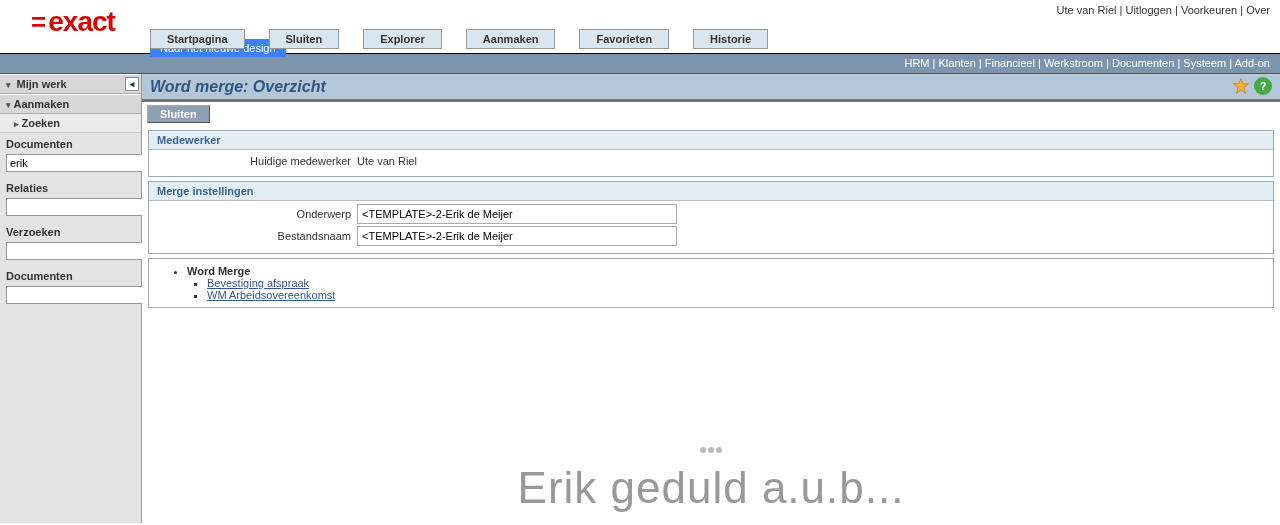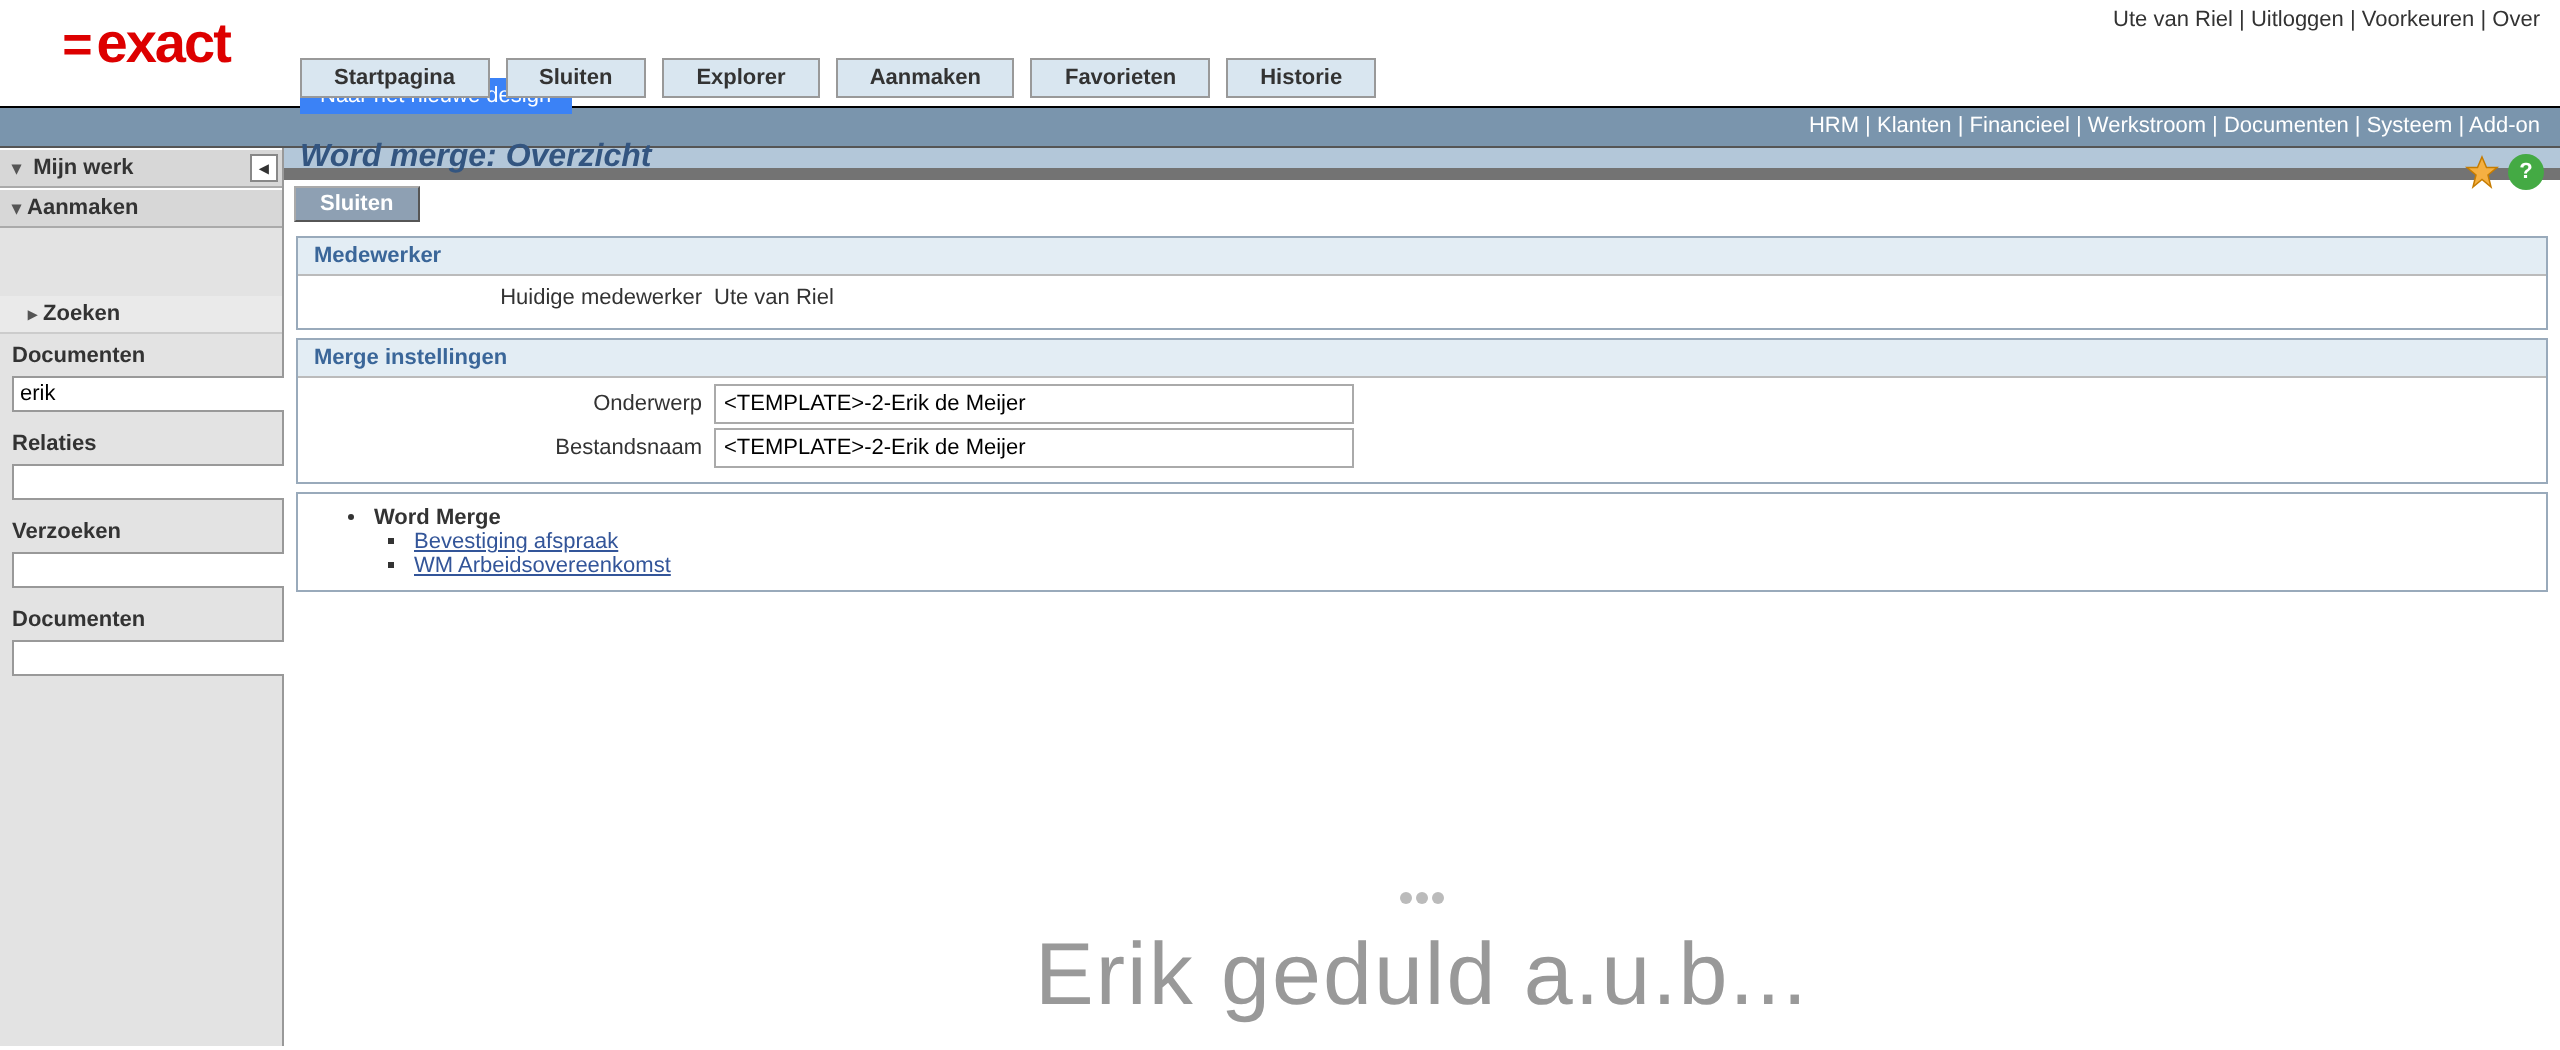--- a/index.html
+++ b/index.html
@@ -6,45 +6,45 @@
 body { font-family: Verdana, Arial, sans-serif; font-size: 11px; color: #333; background: #fff; width: 1280px; height: 525px; overflow: hidden; position: relative; }
 
 
 .header { height: 54px; border-bottom: 1px solid #000; position: relative; text-align: center; }
 .logo { position: absolute; left: 8px; top: 6px; width: 130px; }
 .logo-text { font-family: Arial; font-weight: bold; font-size: 28px; color: #d00; letter-spacing: -1px; }
 .logo-eq { color: #d00; font-size: 26px; font-weight: bold; margin-right: 2px; }
 .top-links { position: absolute; top: 4px; right: 10px; font-size: 11px; color: #333; }
 .top-links a { color: #333; text-decoration: none; cursor: pointer; }
 .new-design { position: absolute; left: 150px; top: 7px; background: #3b82f6; color: #fff; padding: 3px 10px; font-size: 11px; cursor: pointer; margin-top: 32px; }
-.tabs { position: absolute; bottom: 4px; left: 150px; display: flex; gap: 8px; }
+.tabs { position: absolute; bottom: 4px; left: 150px; display: flex; gap: 24px; }
 .tab { background: #d9e6f0; border: 1px solid #999; padding: 3px 16px; font-size: 11px; font-weight: bold; color: #333; cursor: pointer; }
 
 
 .subnav { height: 20px; background: #7a95ad; color: #fff; font-size: 11px; text-align: right; padding: 3px 10px 0 0; border-bottom: 1px solid #555; }
 .subnav a { color: #fff; text-decoration: none; cursor: pointer; }
 
 
 .main { display: flex; height: 449px; }
 .sidebar { width: 142px; background: #e3e3e3; border-right: 1px solid #999; }
 .content { flex: 1; background: #fff; position: relative; }
 
 
 .side-header { background: #d7d7d7; border-top: 1px solid #fff; border-bottom: 1px solid #aaa; padding: 3px 6px; font-weight: bold; color: #333; position: relative; }
 .side-header.toggle::before { content: "\25BE"; font-size: 9px; color: #555; margin-right: 3px; }
 .side-header .collapse-btn { position: absolute; right: 2px; top: 2px; width: 14px; height: 14px; background: #fff; border: 1px solid #888; font-size: 9px; text-align: center; line-height: 12px; cursor: pointer; }
-.side-sub { background: #eaeaea; border-bottom: 1px solid #ccc; padding: 3px 6px 3px 14px; font-weight: bold; color: #333; cursor: pointer; margin-top: 34px; }
+.side-sub { background: #eaeaea; border-bottom: 1px solid #ccc; padding: 3px 6px 3px 14px; font-weight: bold; color: #333; cursor: pointer; }
 .side-sub::before { content: "\25B8"; font-size: 9px; margin-right: 3px; color: #555; }
 .side-label { padding: 5px 6px 2px; font-weight: bold; color: #333; background: #e3e3e3; }
 .side-input-row { display: flex; align-items: center; padding: 2px 4px 5px 6px; background: #e3e3e3; }
 .side-input-row input { flex: 1; height: 18px; border: 1px solid #999; font-size: 11px; padding: 0 3px; }
 .go-btn { width: 18px; height: 18px; background: #ccc; border: 1px solid #888; margin-left: 3px; cursor: pointer; font-size: 13px; text-align: center; line-height: 14px; color: #666; }
 
 
-.page-title-bar { background: #b3c7d9; border-bottom: 6px solid #737373; padding: 4px 8px; display: flex; align-items: center; position: relative; height: 16px; }
+.page-title-bar { background: #b3c7d9; border-bottom: 3px solid #737373; padding: 4px 8px; display: flex; align-items: center; position: relative; height: 28px; }
 .page-title-bar h1 { color: #335580; font-size: 16px; font-style: italic; font-weight: bold; }
 .title-icons { position: absolute; right: 8px; top: 3px; display: flex; gap: 4px; }
 .icon-fav { width: 18px; height: 18px; cursor: pointer; }
 .icon-help { width: 18px; height: 18px; border-radius: 50%; background: #4a4; color: #fff; text-align: center; font-weight: bold; line-height: 18px; cursor: pointer; }
 .icon-fav svg { width: 100%; height: 100%; }
 .action-bar { padding: 3px 5px; }
 .action-btn { background: #8ea0b3; border: 1px outset #aaa; color: #fff; font-size: 11px; padding: 2px 12px; font-weight: bold; cursor: pointer; }
 
 
 .panel { margin: 4px 6px; border: 1px solid #9ab; }

